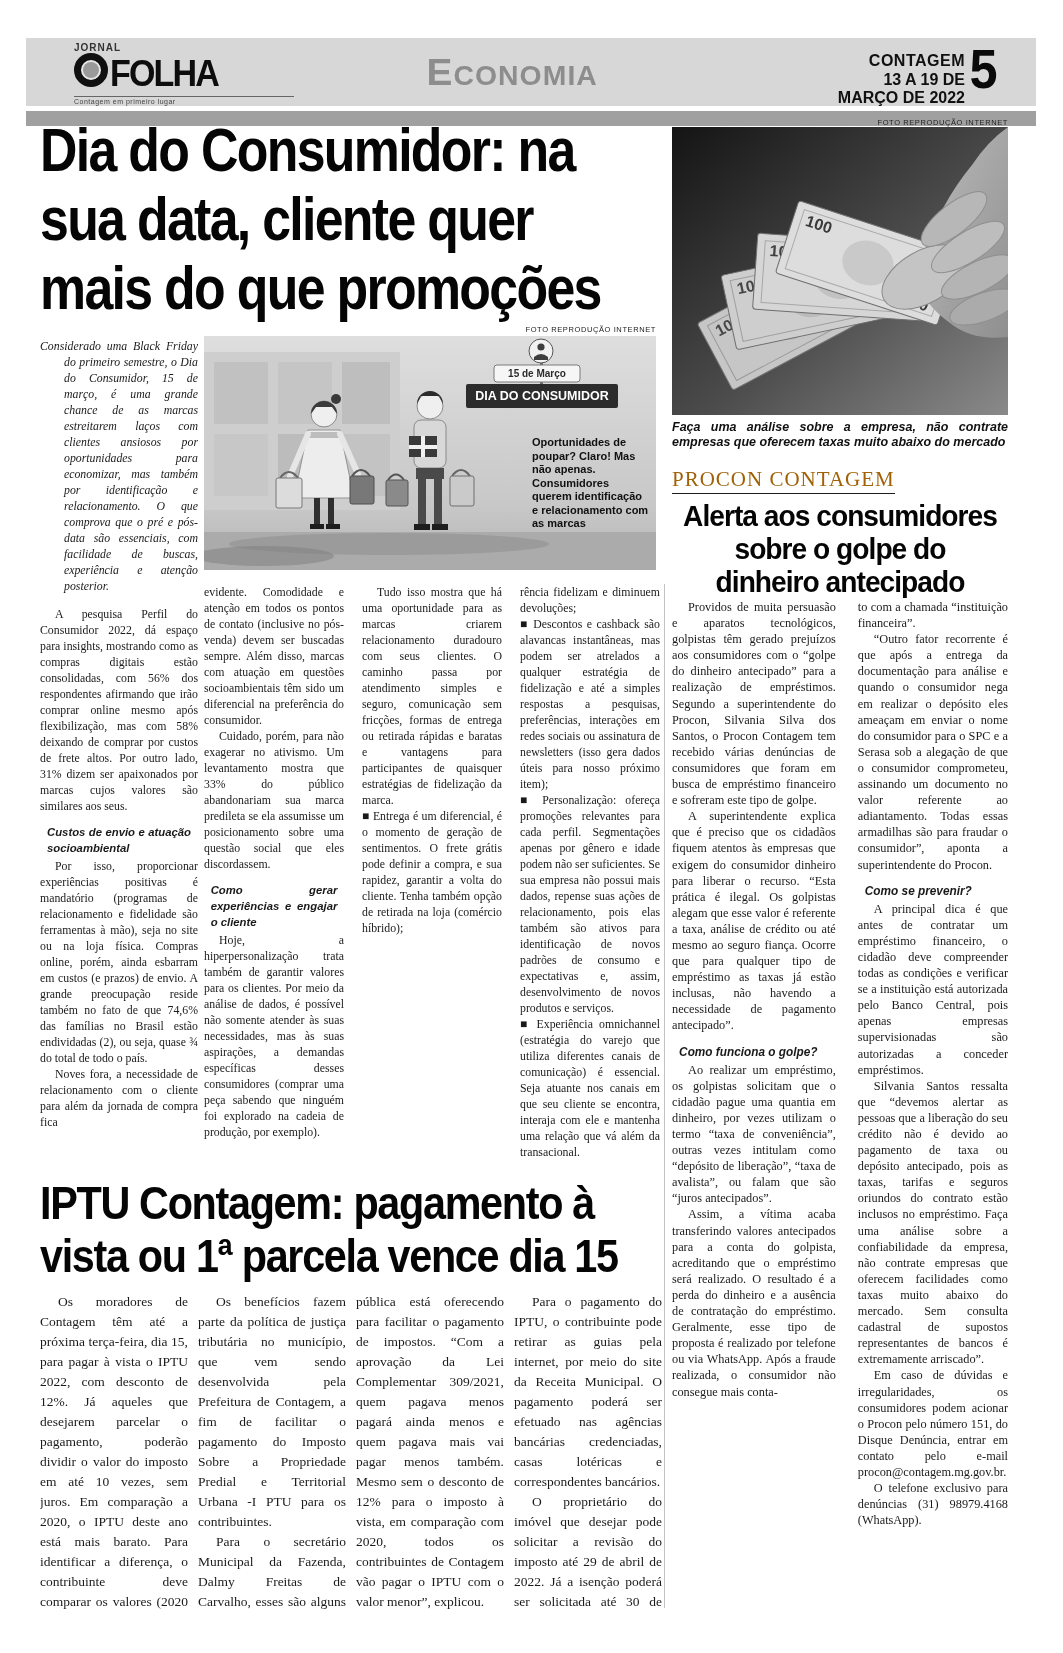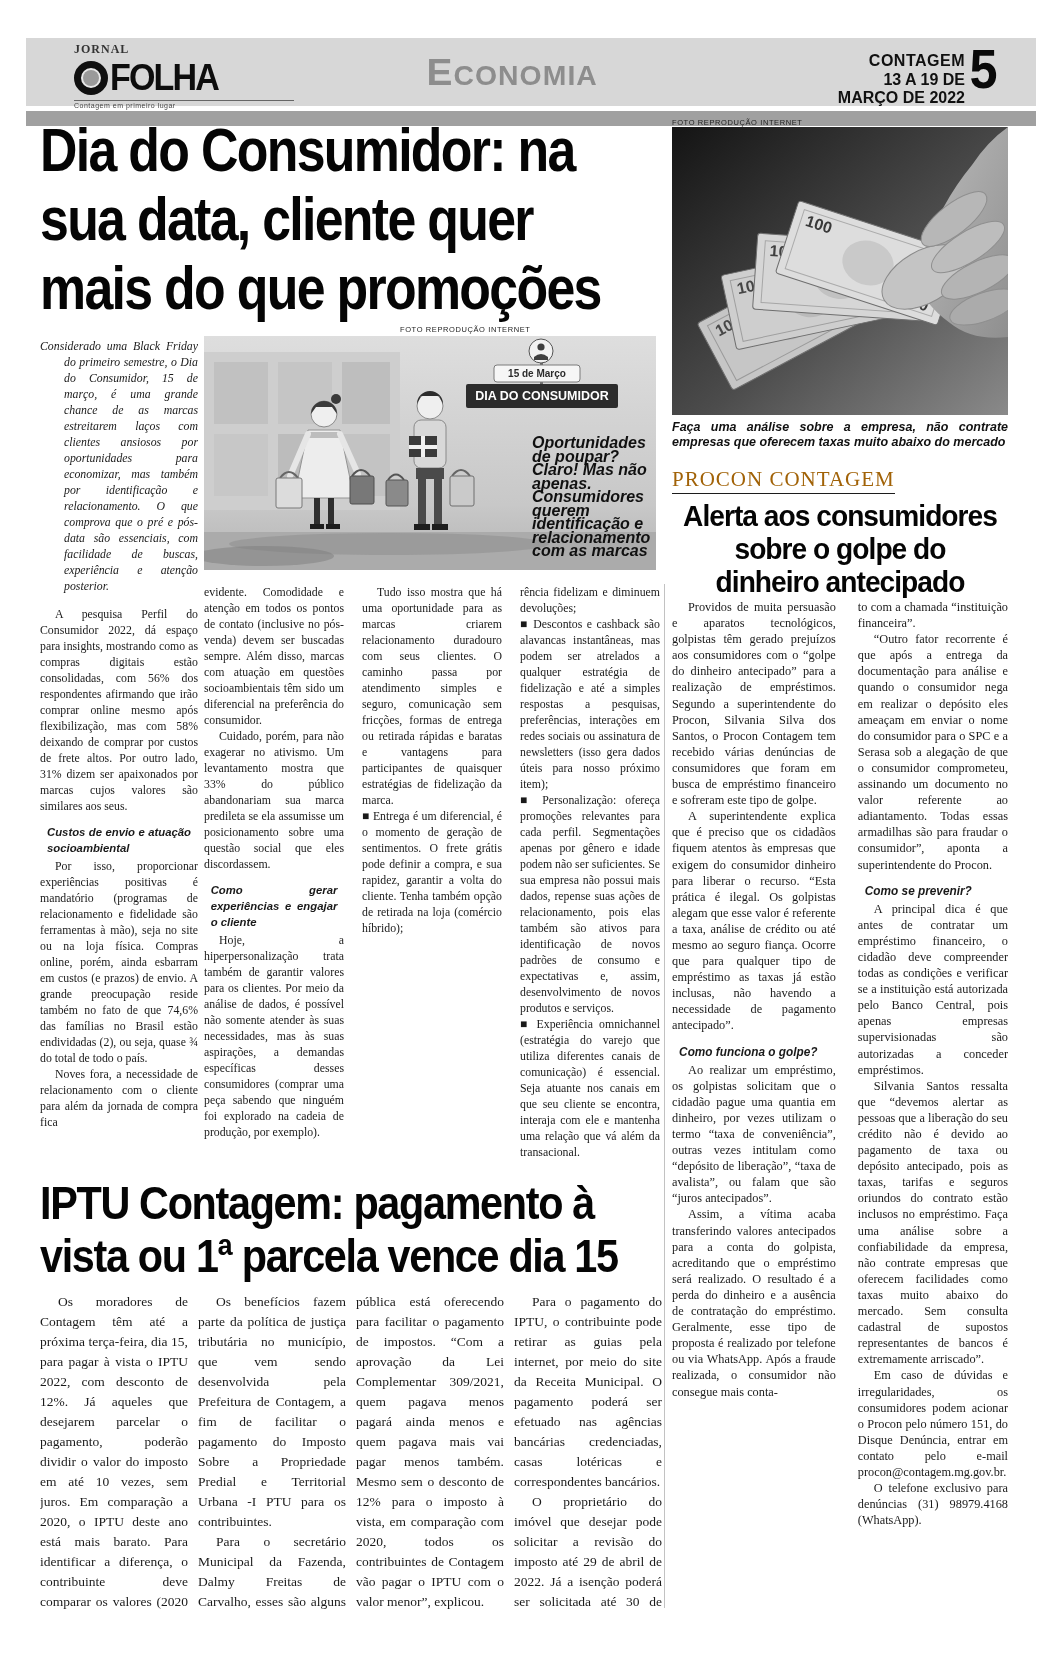--- a/index.html
+++ b/index.html
@@ -3,51 +3,51 @@
 <meta charset="utf-8">
 <style>
   * { margin:0; padding:0; box-sizing:border-box; }
   body { background:#ffffff; font-family:"Liberation Serif", serif; }
   .page { position:relative; width:1063px; height:1653px; background:#fff; overflow:hidden; color:#1a1a1a; }
 
   
   .band { position:absolute; left:26px; top:38px; width:1010px; height:68px; background:#d7d7d7; }
   .bar  { position:absolute; left:26px; top:111px; width:1010px; height:15px; background:#a0a0a0; }
   .logo-wrap { position:absolute; left:74px; top:42px; width:220px; height:62px; }
-  .logo-journal { font-family:Liberation Serif, serif; font-size:12px; font-weight:bold; letter-spacing:1px; color:#333; }
-  .logo-row { display:flex; align-items:center; }
+  .logo-journal { font-family:Liberation Sans, sans-serif; font-size:10px; font-weight:bold; letter-spacing:1px; color:#333; }
+  .logo-row { display:flex; }
   .logo-o { width:34px; height:34px; border:7px solid #101010; border-radius:50%; background:#e8e8e8; position:relative; }
   .logo-o::after { content:""; position:absolute; left:2px; top:2px; width:16px; height:16px; border-radius:50%; background:#9a9a9a; }
   .logo-text { font-family:"Liberation Sans",sans-serif; font-weight:bold; font-size:37px; letter-spacing:-2px; color:#0d0d0d; margin-left:2px; transform:scaleX(0.92); transform-origin:0 50%; }
   .logo-tagline { font-family:"Liberation Sans",sans-serif; font-size:7px; color:#444; border-top:1px solid #666; margin-top:1px; padding-top:1px; letter-spacing:0.5px; }
   .section-title { position:absolute; left:432px; top:52px; width:220px; font-family:"Liberation Sans",sans-serif; font-weight:bold; font-size:27px; letter-spacing:1px; color:#8d8d8d; transform:scaleX(1.05); }
   .section-title::first-letter { font-size:37px; }
   .issue-info { position:absolute; left:820px; top:52px; width:145px; text-align:right; font-family:"Liberation Sans",sans-serif; color:#101010; }
   .issue-city { font-weight:bold; font-size:16px; letter-spacing:0.5px; }
   .issue-date { font-weight:bold; font-size:16px; margin-top:1px; }
   .page-num { position:absolute; left:968px; top:36px; font-family:"Liberation Sans",sans-serif; font-weight:bold; font-size:56px; color:#0a0a0a; transform:scaleX(0.9); }
 
   
   .headline-main { position:absolute; left:40px; top:116px; width:730px; font-family:"Liberation Sans",sans-serif; font-weight:bold; font-size:61px; line-height:69px; letter-spacing:-2px; color:#050505; transform:scaleX(0.85); transform-origin:0 0; }
-  .credit { font-family:"Liberation Sans",sans-serif; font-size:7.5px; letter-spacing:0.6px; color:#222; text-align:left; }
+  .credit { font-family:"Liberation Sans",sans-serif; font-size:7.5px; letter-spacing:0.6px; color:#222; text-align:right; }
   .credit-cartoon { position:absolute; left:400px; top:325px; width:256px; }
 
   
   .lead-col { position:absolute; left:40px; top:338px; width:158px; height:826px; overflow:hidden; }
   .lead { font-style:italic; font-size:13px; line-height:17px; text-align:justify; padding-left:24px; text-indent:-24px; }
   .bodytext p { font-size:11.8px; line-height:16px; text-align:justify; }
   .bodytext p.ind { text-indent:15px; }
   .subhead { font-family:"Liberation Sans",sans-serif; font-weight:bold; font-style:italic; font-size:13px; line-height:14.5px; text-align:center; margin:10px 4px 2px 4px; transform:scaleX(0.96); }
   .lead-col .bodytext { margin-top:12px; }
   .main-cols { position:absolute; left:204px; top:584px; width:456px; height:580px; display:flex; gap:18px; }
   .main-cols .col { width:145px; overflow:hidden; }
 
   
   .illustration { position:absolute; left:204px; top:336px; width:452px; height:234px; background:#7dd3fc; overflow:hidden; }
-  .bubble-text { position:absolute; left:328px; top:100px; width:118px; font-family:"Liberation Sans",sans-serif; font-weight:bold; font-style:italic; font-size:16px; line-height:13.5px; color:#101010; }
+  .bubble-text { position:absolute; left:328px; top:100px; width:118px; font-family:"Liberation Sans",sans-serif; font-weight:bold; font-size:11px; line-height:13.5px; color:#101010; }
 
   
   .vrule { position:absolute; left:664px; top:584px; width:1px; height:1024px; background:#c2c2c2; }
   .right-col { position:absolute; left:672px; top:118px; width:336px; }
   .money-photo { width:336px; height:288px; display:block; }
   .photo-caption { font-family:"Liberation Sans",sans-serif; font-weight:bold; font-style:italic; font-size:12.5px; line-height:15px; text-align:justify; margin-top:5px; color:#111; }
   .kicker { display:inline-block; font-family:"Liberation Serif",serif; font-size:21px; letter-spacing:1px; color:#a16207; border-bottom:1.5px solid #1c1c1c; margin-top:17px; padding-bottom:1px; }
   .headline-procon { font-family:"Liberation Sans",sans-serif; font-weight:bold; font-size:29px; line-height:33px; letter-spacing:-1px; color:#050505; text-align:center; margin-top:6px; transform:scaleX(0.97); }
   .procon-cols { display:flex; gap:22px; margin-top:0; height:1016px; }
   .procon-cols .col { overflow:hidden; }

